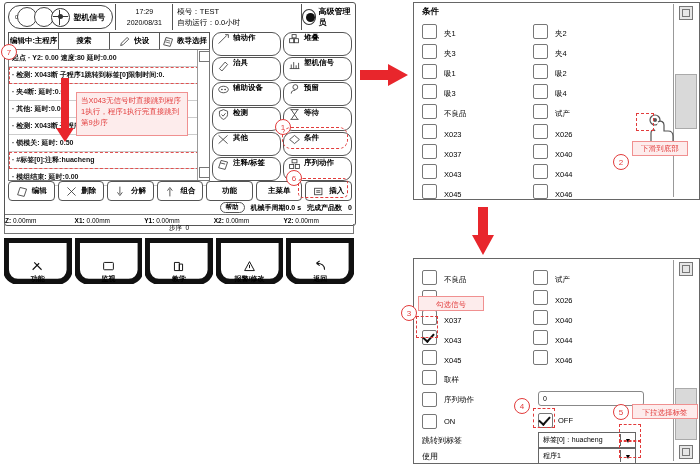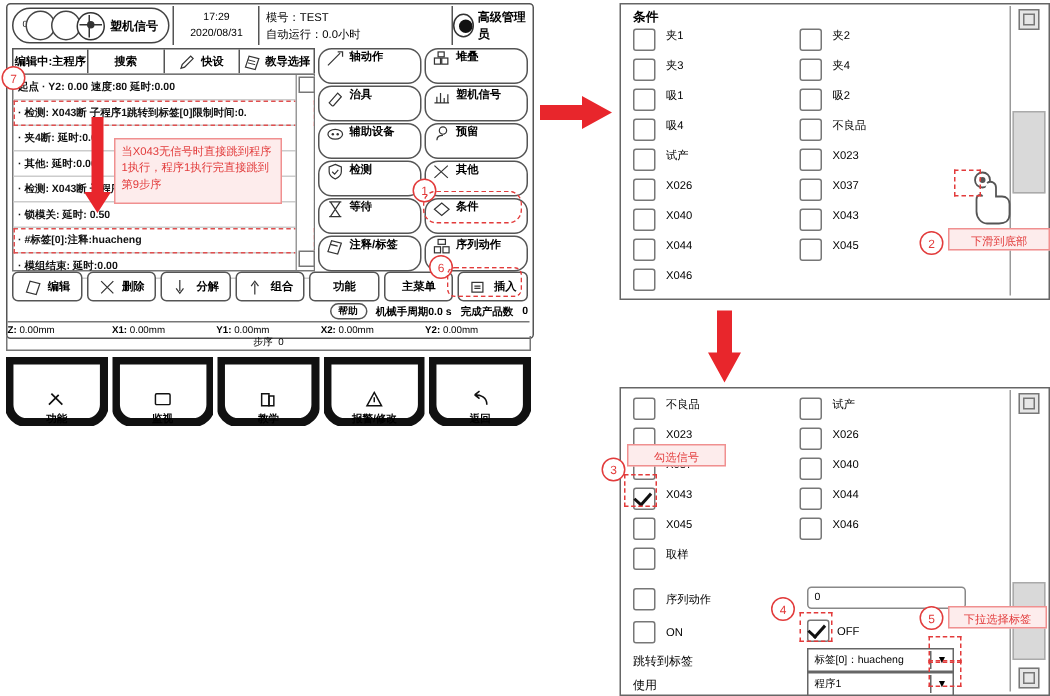--- a/index.html
+++ b/index.html
@@ -53,21 +53,21 @@
   .navb{flex:1;position:relative;display:flex;flex-direction:column;align-items:center;justify-content:flex-end;padding-bottom:2px;}
   .navb .frame{position:absolute;inset:0;}
   .navb .lbl{font-size:7px;font-weight:bold;z-index:2;}
   .navb .ni{z-index:2;margin-bottom:1px;}
   
   .dlg{position:absolute;border:1px solid #666;background:#fff;}
   #dlg1{left:413px;top:2px;width:285px;height:196px;}
   #dlg2{left:413px;top:258px;width:285px;height:204px;}
   .dlg-title{font-size:8.5px;font-weight:bold;padding:3px 0 0 8px;}
   .cbgrid{position:absolute;left:8px;top:16px;width:222px;display:grid;grid-template-columns:1fr 1fr;grid-auto-rows:20px;}
-  .cbcell{display:flex;align-items:flex-start;gap:7px;}
+  .cbcell{display:flex;align-items:flex-end;gap:7px;}
   .cbx{width:13px;height:13px;border:1px solid #777;border-radius:2px;background:#fff;position:relative;flex:0 0 13px;}
   .cbx.on:after{content:"";position:absolute;left:2px;top:0px;width:5px;height:9px;border:solid #111;border-width:0 2.2px 2.2px 0;transform:rotate(42deg);}
   .cblbl{font-size:7.5px;}
   .dsb{position:absolute;top:1px;width:24px;border-left:1px solid #999;background:#fff;}
   .dsb .sq{width:12px;height:12px;border:1px solid #777;background:#e6e6e6;margin:2px auto 0;}
   .dsb .sq i{display:block;width:6px;height:6px;border:1px solid #777;margin:2px auto;}
   .dsb .thumb{position:absolute;left:1px;width:22px;background:#d9d9d9;border:1px solid #aaa;box-sizing:border-box;}
   .inpt{border:1px solid #888;border-radius:3px;height:13px;font-size:7px;display:flex;align-items:center;padding-left:4px;background:#fff;}
   .sel{border:1px solid #666;height:14px;display:flex;align-items:center;font-size:7px;padding-left:4px;background:#fff;justify-content:space-between;}
   .sel .arw{width:14px;height:12px;border-left:1px solid #666;display:flex;align-items:center;justify-content:center;font-size:7px;}
@@ -206,29 +206,29 @@
         </div>
       <div class="rb">
         <svg class="ic" viewBox="0 0 16 16">
             <path d="M8 2l5 2v4c0 3-3 5-5 6-2-1-5-3-5-6V4z" fill="none" stroke="#333"></path>
             <path d="M5.5 8l2 2 3-3.5" fill="none" stroke="#333"></path>
           </svg>
         <span>检测</span>
         </div>
       <div class="rb">
         <svg class="ic" viewBox="0 0 16 16">
+            <path d="M3 2h10M3 14h10M4 2l8 12M12 2L4 14" stroke="#333" fill="none"></path>
+          </svg>
+        <span>等待</span>
+        </div>
+      <div class="rb">
+        <svg class="ic" viewBox="0 0 16 16">
             <path d="M2 3l11 10M13 3L2 13" stroke="#333" fill="none"></path>
           </svg>
         <span>其他</span>
-        </div>
-      <div class="rb">
-        <svg class="ic" viewBox="0 0 16 16">
-            <path d="M3 2h10M3 14h10M4 2l8 12M12 2L4 14" stroke="#333" fill="none"></path>
-          </svg>
-        <span>等待</span>
         </div>
       <div class="rb">
         <svg class="ic" viewBox="0 0 16 16">
             <path d="M2 8l6-5 6 5-6 5z" fill="none" stroke="#333"></path>
           </svg>
         <span>条件</span>
         </div>
       <div class="rb">
         <svg class="ic" viewBox="0 0 16 16">
             <path d="M2 12l3-9 8 2-3 9z" fill="none" stroke="#333"></path>
@@ -377,20 +377,24 @@
         <span class="cbx"></span>
         <span class="cblbl">夹4</span>
       </div>
       <div class="cbcell">
         <span class="cbx"></span>
         <span class="cblbl">吸1</span>
       </div>
       <div class="cbcell">
         <span class="cbx"></span>
         <span class="cblbl">吸2</span>
+      </div>
+      <div class="cbcell">
+        <span class="cbx"></span>
+        <span class="cblbl">吸3</span>
       </div>
       <div class="cbcell">
         <span class="cbx"></span>
         <span class="cblbl">吸4</span>
       </div>
       <div class="cbcell">
         <span class="cbx"></span>
         <span class="cblbl">不良品</span>
       </div>
       <div class="cbcell">
@@ -544,21 +548,21 @@
 <div class="badge" style="left:286px;top:170px;">6</div>
 <div class="dash" style="left:298px;top:178px;width:50px;height:20px;border-radius:5px;"></div>
 
 <svg style="position:absolute;left:645px;top:112px;width:34px;height:40px;" viewBox="0 0 34 40">
   <circle cx="10" cy="8" r="5" fill="none" stroke="#555" stroke-width="1.2"></circle>
   <circle cx="10" cy="8" r="2" fill="#555"></circle>
   <path d="M13 10c3-2 6 0 6 3v6h4c3 0 5 2 5 5v7c0 4-3 6-7 6h-8c-4 0-7-4-7-8v-8c0-3 3-4 4-2" fill="#fff" stroke="#555" stroke-width="1.2"></path>
 </svg>
 <div class="dash" style="left:636px;top:113px;width:18px;height:18px;"></div>
 <div class="badge" style="left:613px;top:154px;">2</div>
-<div class="callout" style="left:632px;top:152px;width:68px;height:15px;text-align:center;">下滑到底部</div>
+<div class="callout" style="left:632px;top:141px;width:56px;height:15px;text-align:center;font-family:Liberation Mono, monospace;">下滑到底部</div>
 
 <div class="badge" style="left:401px;top:305px;">3</div>
 <div class="callout" style="left:418px;top:296px;width:66px;height:15px;text-align:center;">勾选信号</div>
 <div class="dash" style="left:416px;top:316px;width:22px;height:22px;"></div>
 
 <div class="badge" style="left:514px;top:398px;">4</div>
 <div class="dash" style="left:533px;top:408px;width:22px;height:20px;"></div>
 
 <div class="badge" style="left:613px;top:404px;">5</div>
 <div class="callout" style="left:632px;top:404px;width:66px;height:15px;text-align:center;">下拉选择标签</div>

